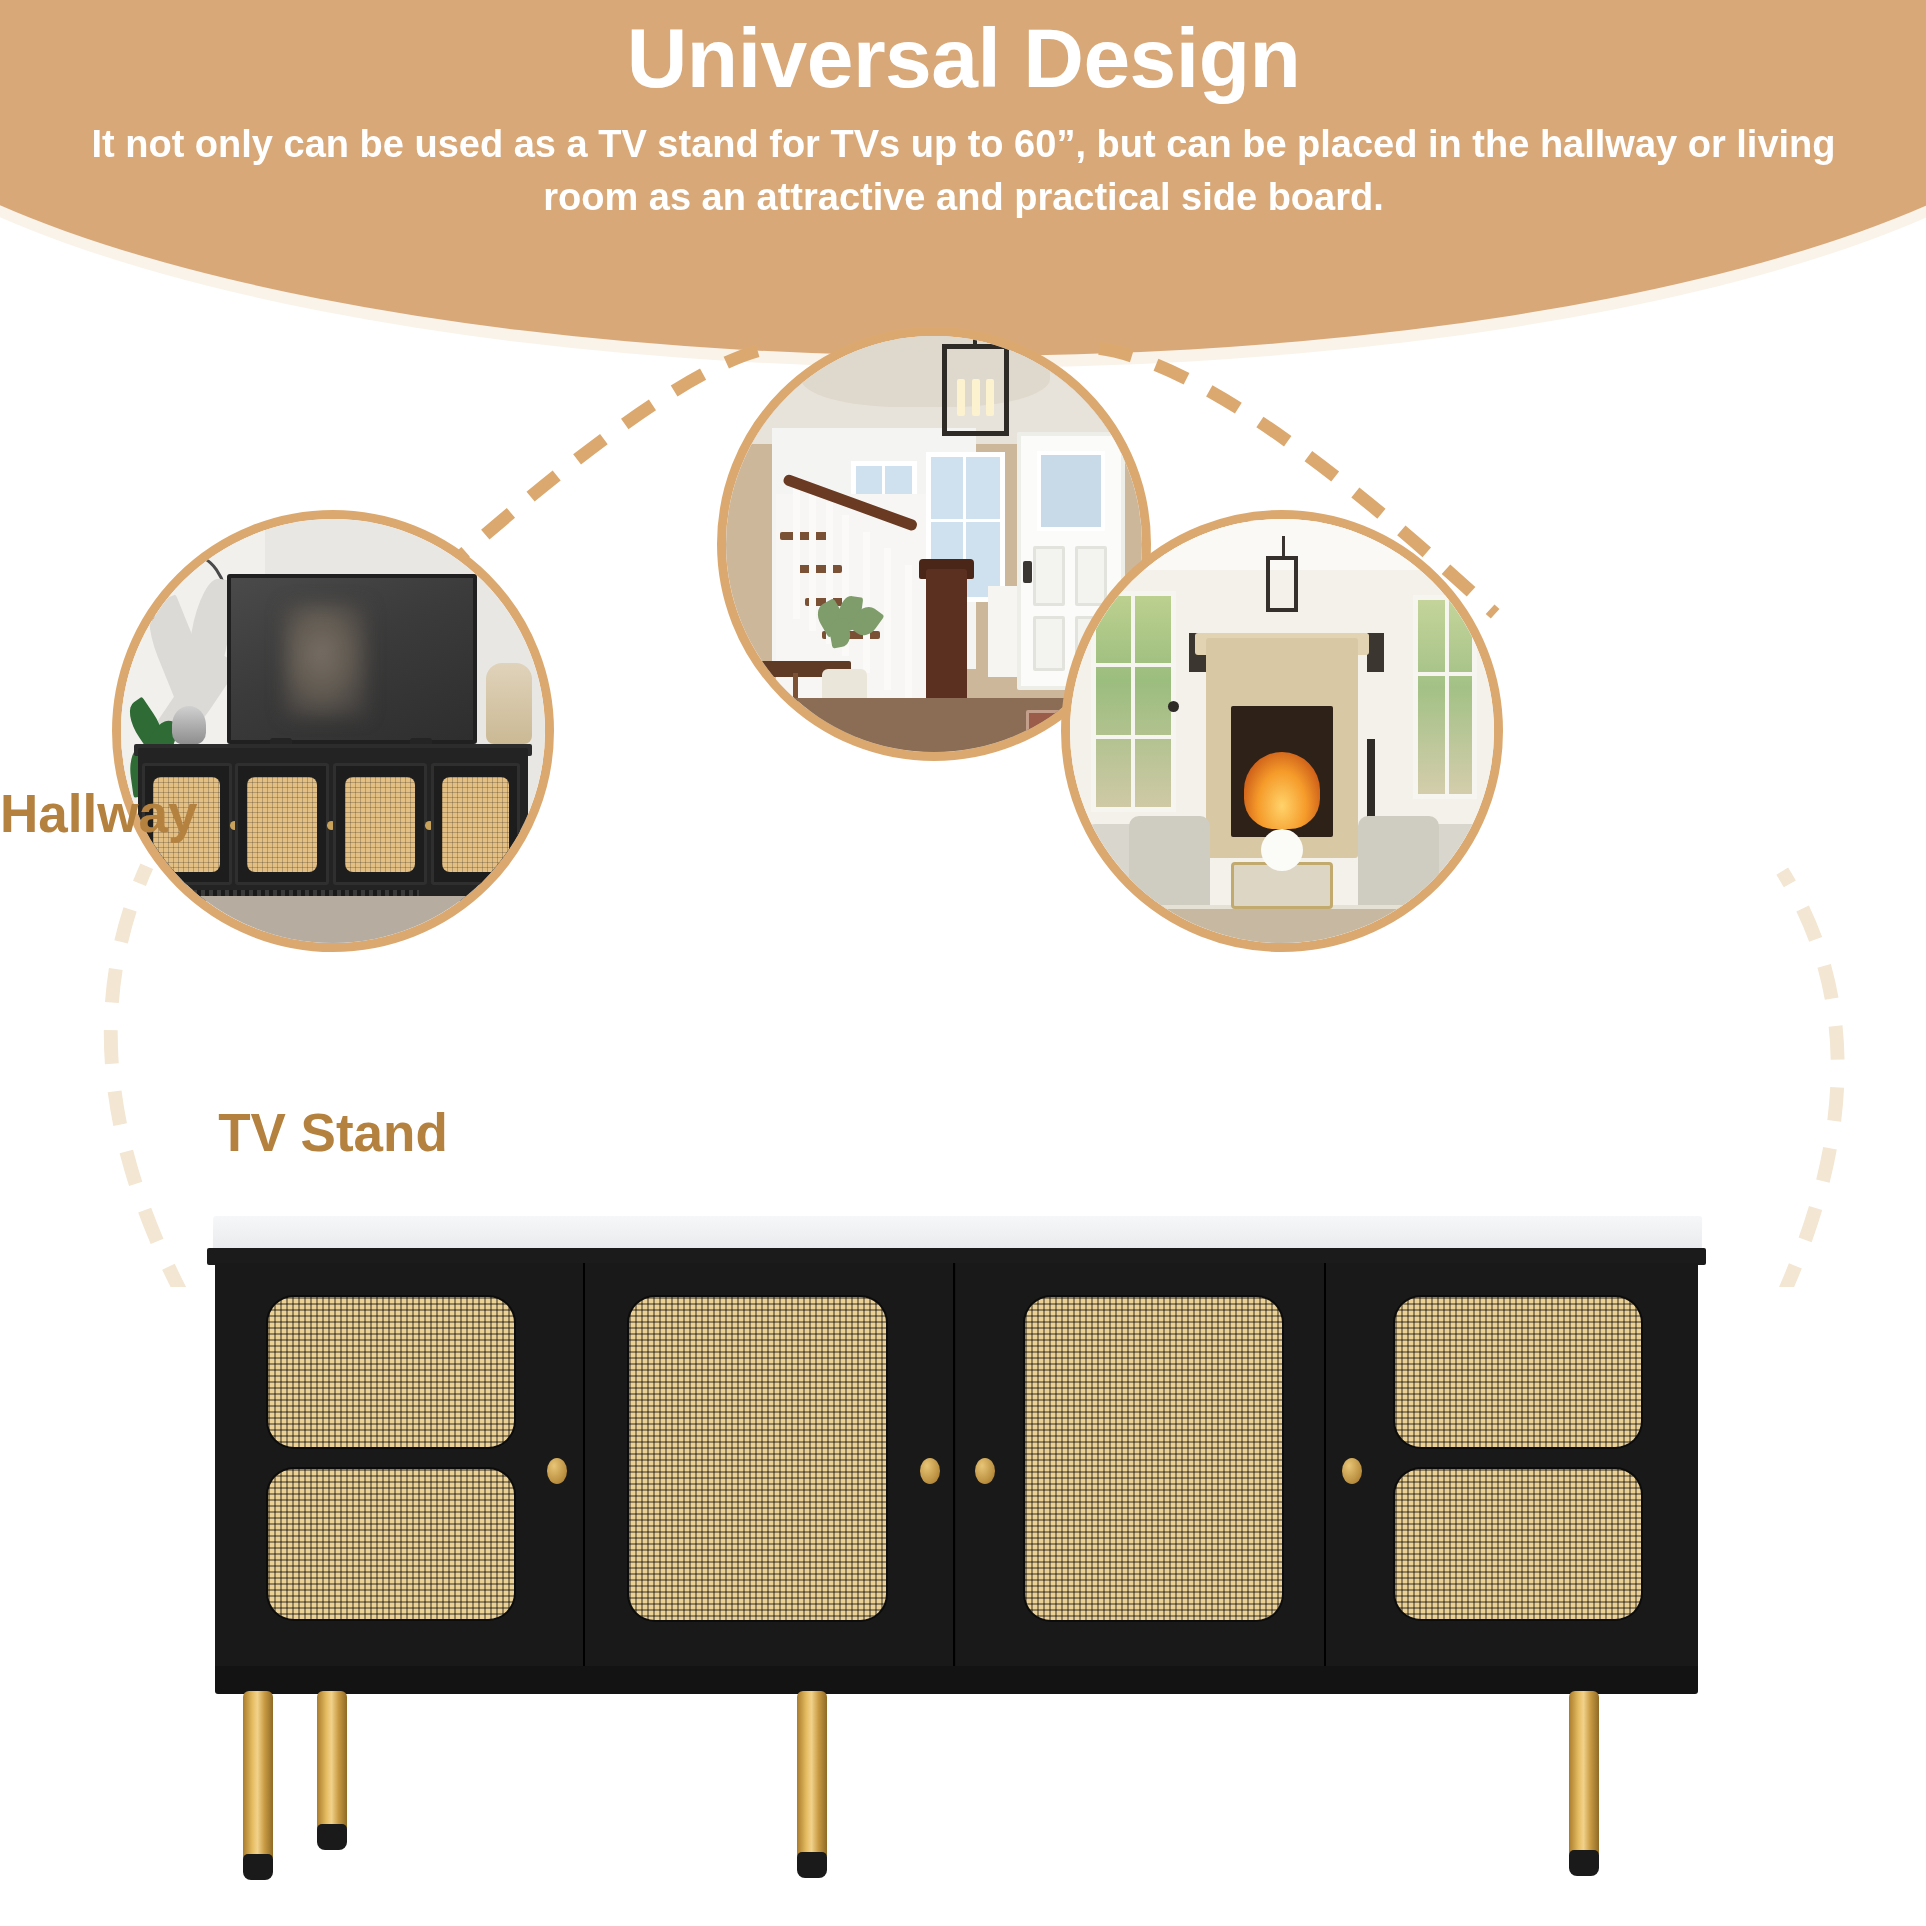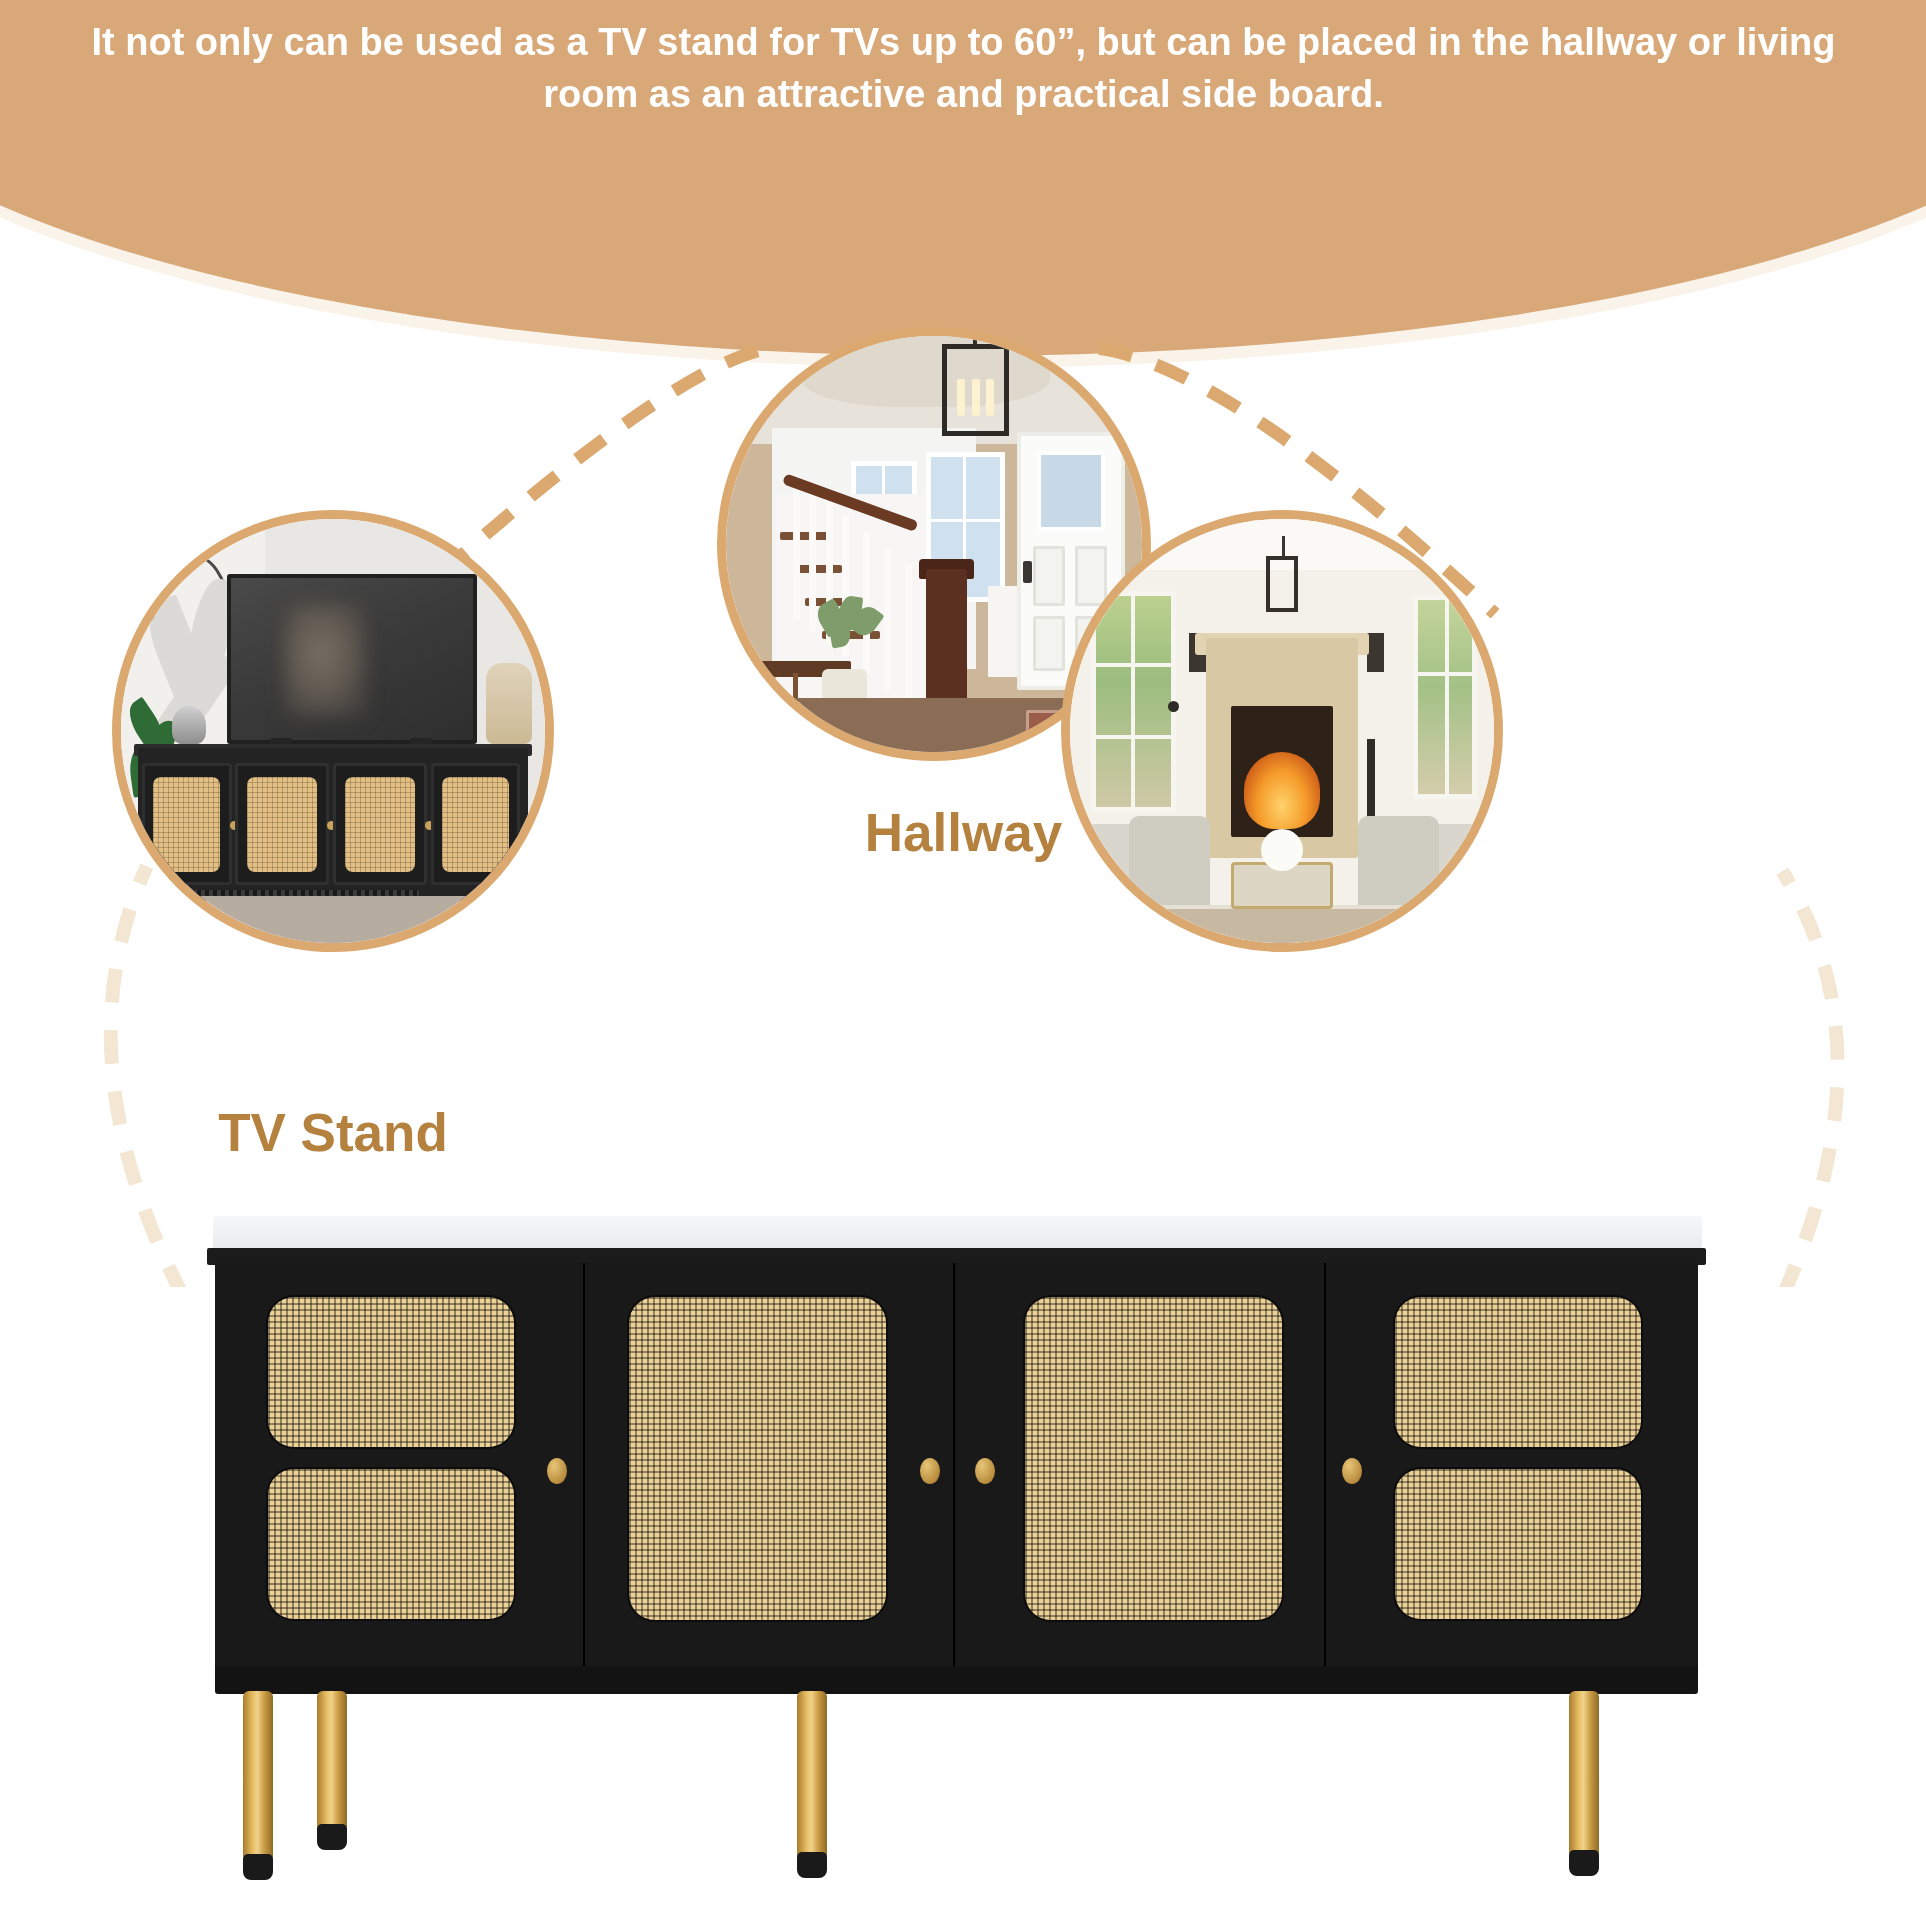--- a/index.html
+++ b/index.html
@@ -19,21 +19,21 @@
   .arcs{position:absolute;left:0;top:0;width:1927px;height:1287px;z-index:2;pointer-events:none;}
 
   
   .photo-circle{position:absolute;border-radius:50%;overflow:hidden;border:9px solid #dba96f;box-sizing:border-box;background:#fff;z-index:4;}
   .c-center{left:717px;top:327px;width:434px;height:434px;}
   .c-left{left:112px;top:510px;width:442px;height:442px;}
   .c-right{left:1061px;top:510px;width:442px;height:442px;}
   .scene{position:absolute;inset:0;}
 
   .lbl{position:absolute;font-size:53px;font-weight:700;color:#b5813f;white-space:nowrap;z-index:5;}
-  .lbl-center{left:0;top:802px;width:1927px;text-align:center;}
+  .lbl-center{left:0;top:783px;width:1927px;}
   .lbl-left{left:112px;top:1102px;width:442px;text-align:center;}
   .lbl-right{left:1061px;top:1102px;width:442px;text-align:center;}
 
   
   .hw-wall{position:absolute;left:0;top:0;width:100%;height:100%;background:#cdb79a;}
   .hw-ceil{position:absolute;left:0;top:0;width:100%;height:26%;background:#e8e3da;}
   .hw-ceil2{position:absolute;left:18%;top:0;width:60%;height:17%;background:#ded8cd;border-radius:0 0 40% 40%;}
   .hw-winwall{position:absolute;left:11%;top:22%;width:49%;height:58%;background:#f4f4f2;}
   .hw-win{position:absolute;background:#cfe0ee;border:5px solid #fff;box-sizing:border-box;}
   .hw-winA{left:30%;top:30%;width:16%;height:32%;}
@@ -126,20 +126,21 @@
 </head>
 <body>
 
 <div id="stage">
 
   <div class="header">
     <div class="header-white"></div>
     <div class="header-cream"></div>
     <div class="header-band"></div>
     <div class="header-text">
+      <div class="h-title">Universal Design</div>
       <div class="h-sub">It not only can be used as a TV stand for TVs up to 60”, but can be placed in the hallway or living room as an attractive and practical side board.</div>
     </div>
   </div>
 
   <svg class="arcs" viewBox="0 0 1946 1300">
     <path d="M 400 620 Q 690 355 790 350" fill="none" stroke="#dba96f" stroke-width="13" stroke-dasharray="34 26" stroke-linecap="butt"></path>
     <path d="M 1110 352 Q 1240 370 1510 620" fill="none" stroke="#dba96f" stroke-width="13" stroke-dasharray="34 26" stroke-linecap="butt"></path>
     <path d="M 185 1310 Q 60 1070 148 875" fill="none" stroke="#f3e6d2" stroke-width="14" stroke-dasharray="34 28" stroke-linecap="butt"></path>
     <path d="M 1800 1310 Q 1912 1060 1800 880" fill="none" stroke="#f3e6d2" stroke-width="14" stroke-dasharray="34 28" stroke-linecap="butt"></path>
   </svg>

